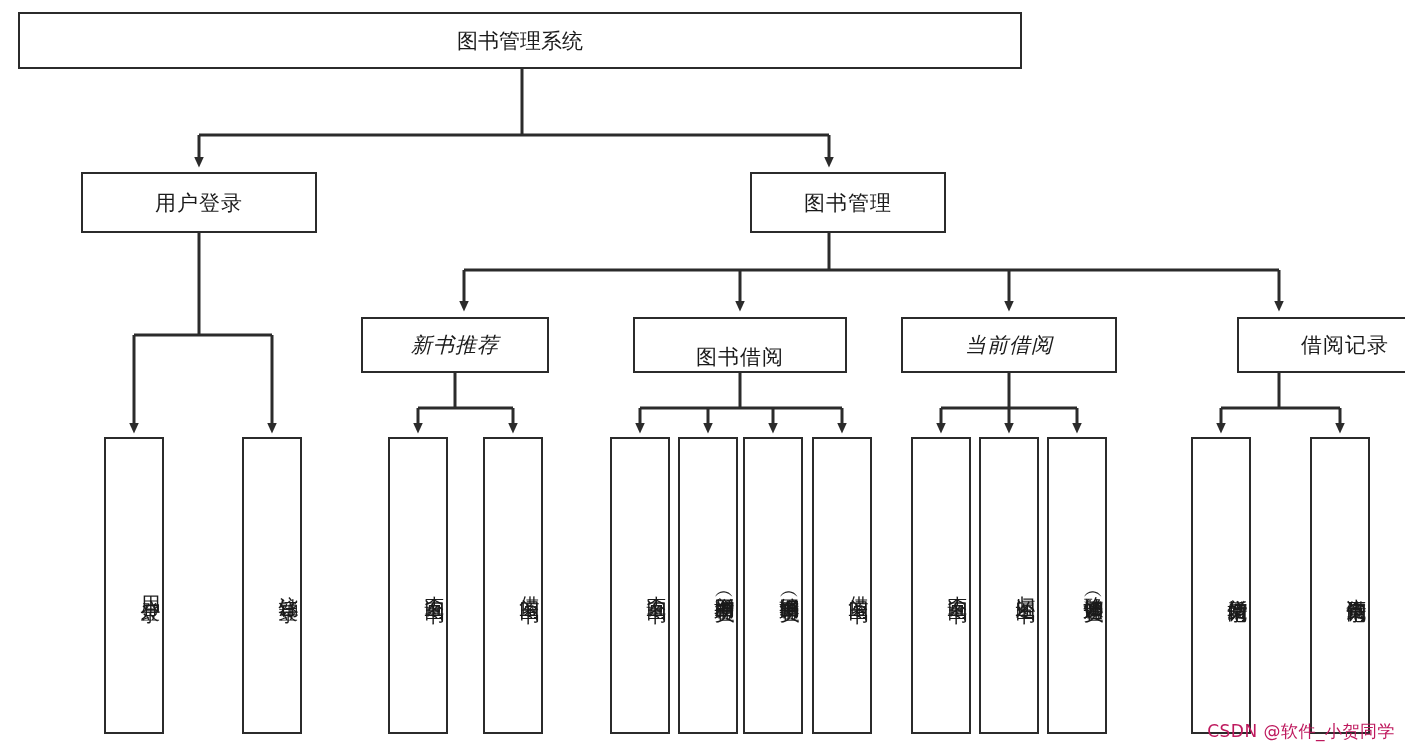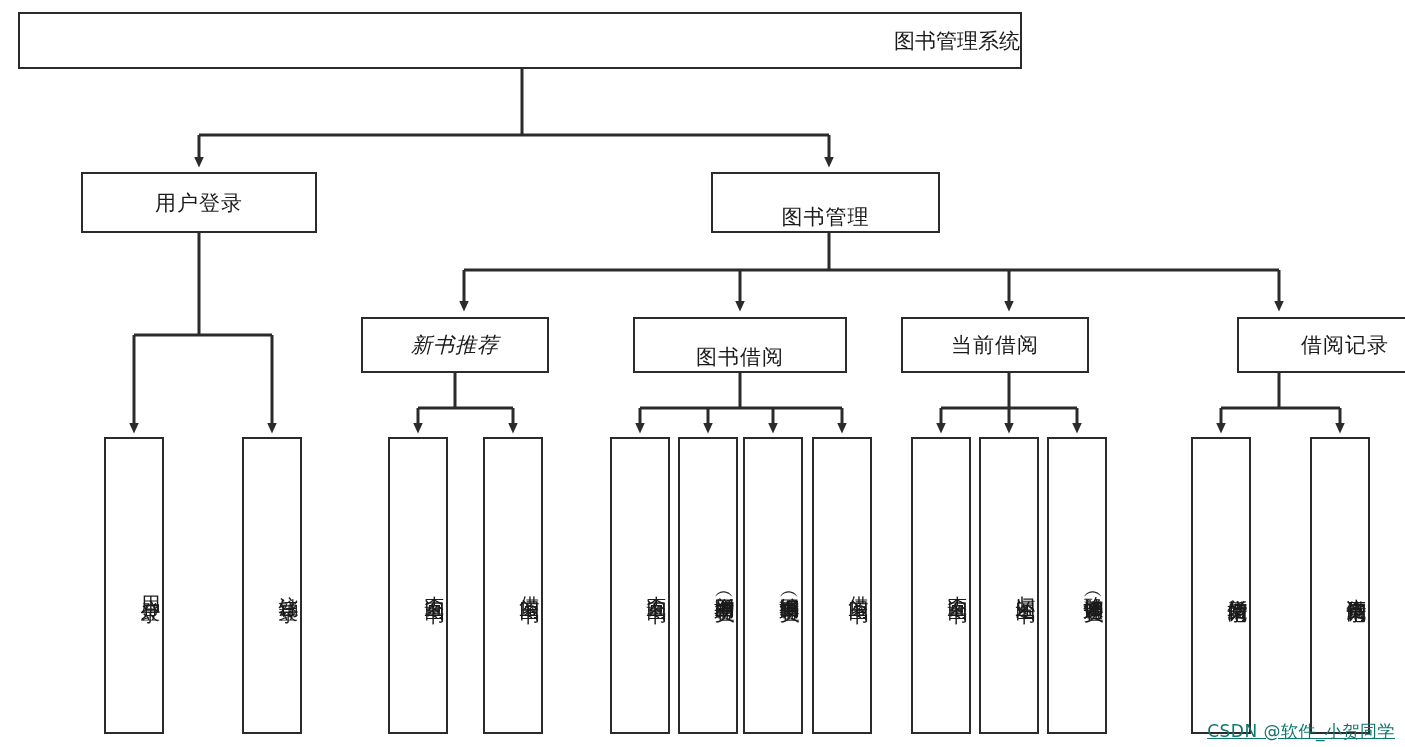--- a/index.html
+++ b/index.html
@@ -56,24 +56,23 @@
     white-space: nowrap;
   }
   .node.vert.tall {
     letter-spacing: 1px;
   }
   .watermark {
     position: absolute;
     right: 10px;
     bottom: 4px;
     font-size: 17px;
-    color: #0f766e;
+    color: #be185d;
     white-space: nowrap;
     letter-spacing: 0.5px;
-    text-decoration: underline;
   }
 </style>
 </head>
 <body>
 
 <div id="canvas">
 
   <svg class="wires" viewBox="0 0 1405 747" xmlns="http://www.w3.org/2000/svg">
     <defs>
       <marker id="arw" markerWidth="12" markerHeight="12" refX="1.5" refY="5" orient="auto" markerUnits="userSpaceOnUse">
@@ -117,41 +116,41 @@
       <path d="M1009,408 L1009,424" marker-end="url(#arw)"></path>
       <path d="M1077,408 L1077,424" marker-end="url(#arw)"></path>
 
       <path d="M1279,373 L1279,408"></path>
       <path d="M1221,408 L1340,408"></path>
       <path d="M1221,408 L1221,424" marker-end="url(#arw)"></path>
       <path d="M1340,408 L1340,424" marker-end="url(#arw)"></path>
     </g>
   </svg>
 
-  <div class="node root" style="left:18px; top:12px; width:1004px; height:57px;justify-content:flex-end;">
+  <div class="node root" style="left:18px; top:12px; width:1004px; height:57px;">
     <span>图书管理系统</span>
   </div>
 
   <div class="node horiz" style="left:81px; top:172px; width:236px; height:61px;">
     <span>用户登录</span>
   </div>
 
-  <div class="node horiz" style="left:711px; top:172px; width:229px; height:61px;align-items:flex-end;">
+  <div class="node horiz" style="left:750px; top:172px; width:196px; height:61px;">
     <span>图书管理</span>
   </div>
 
   <div class="node horiz" style="left:361px; top:317px; width:188px; height:56px;font-style:italic;">
     <span>新书推荐</span>
   </div>
 
   <div class="node horiz" style="left:633px; top:317px; width:214px; height:56px;align-items:flex-end;">
     <span>图书借阅</span>
   </div>
 
-  <div class="node horiz" style="left:901px; top:317px; width:188px; height:56px;">
+  <div class="node horiz" style="left:901px; top:317px; width:216px; height:56px;font-style:italic;">
     <span>当前借阅</span>
   </div>
 
   <div class="node horiz" style="left:1237px; top:317px; width:216px; height:56px;">
     <span>借阅记录</span>
   </div>
 
   <div class="node vert" style="left:104px; top:437px; width:60px; height:297px;">
     <span>用户登录</span>
   </div>

